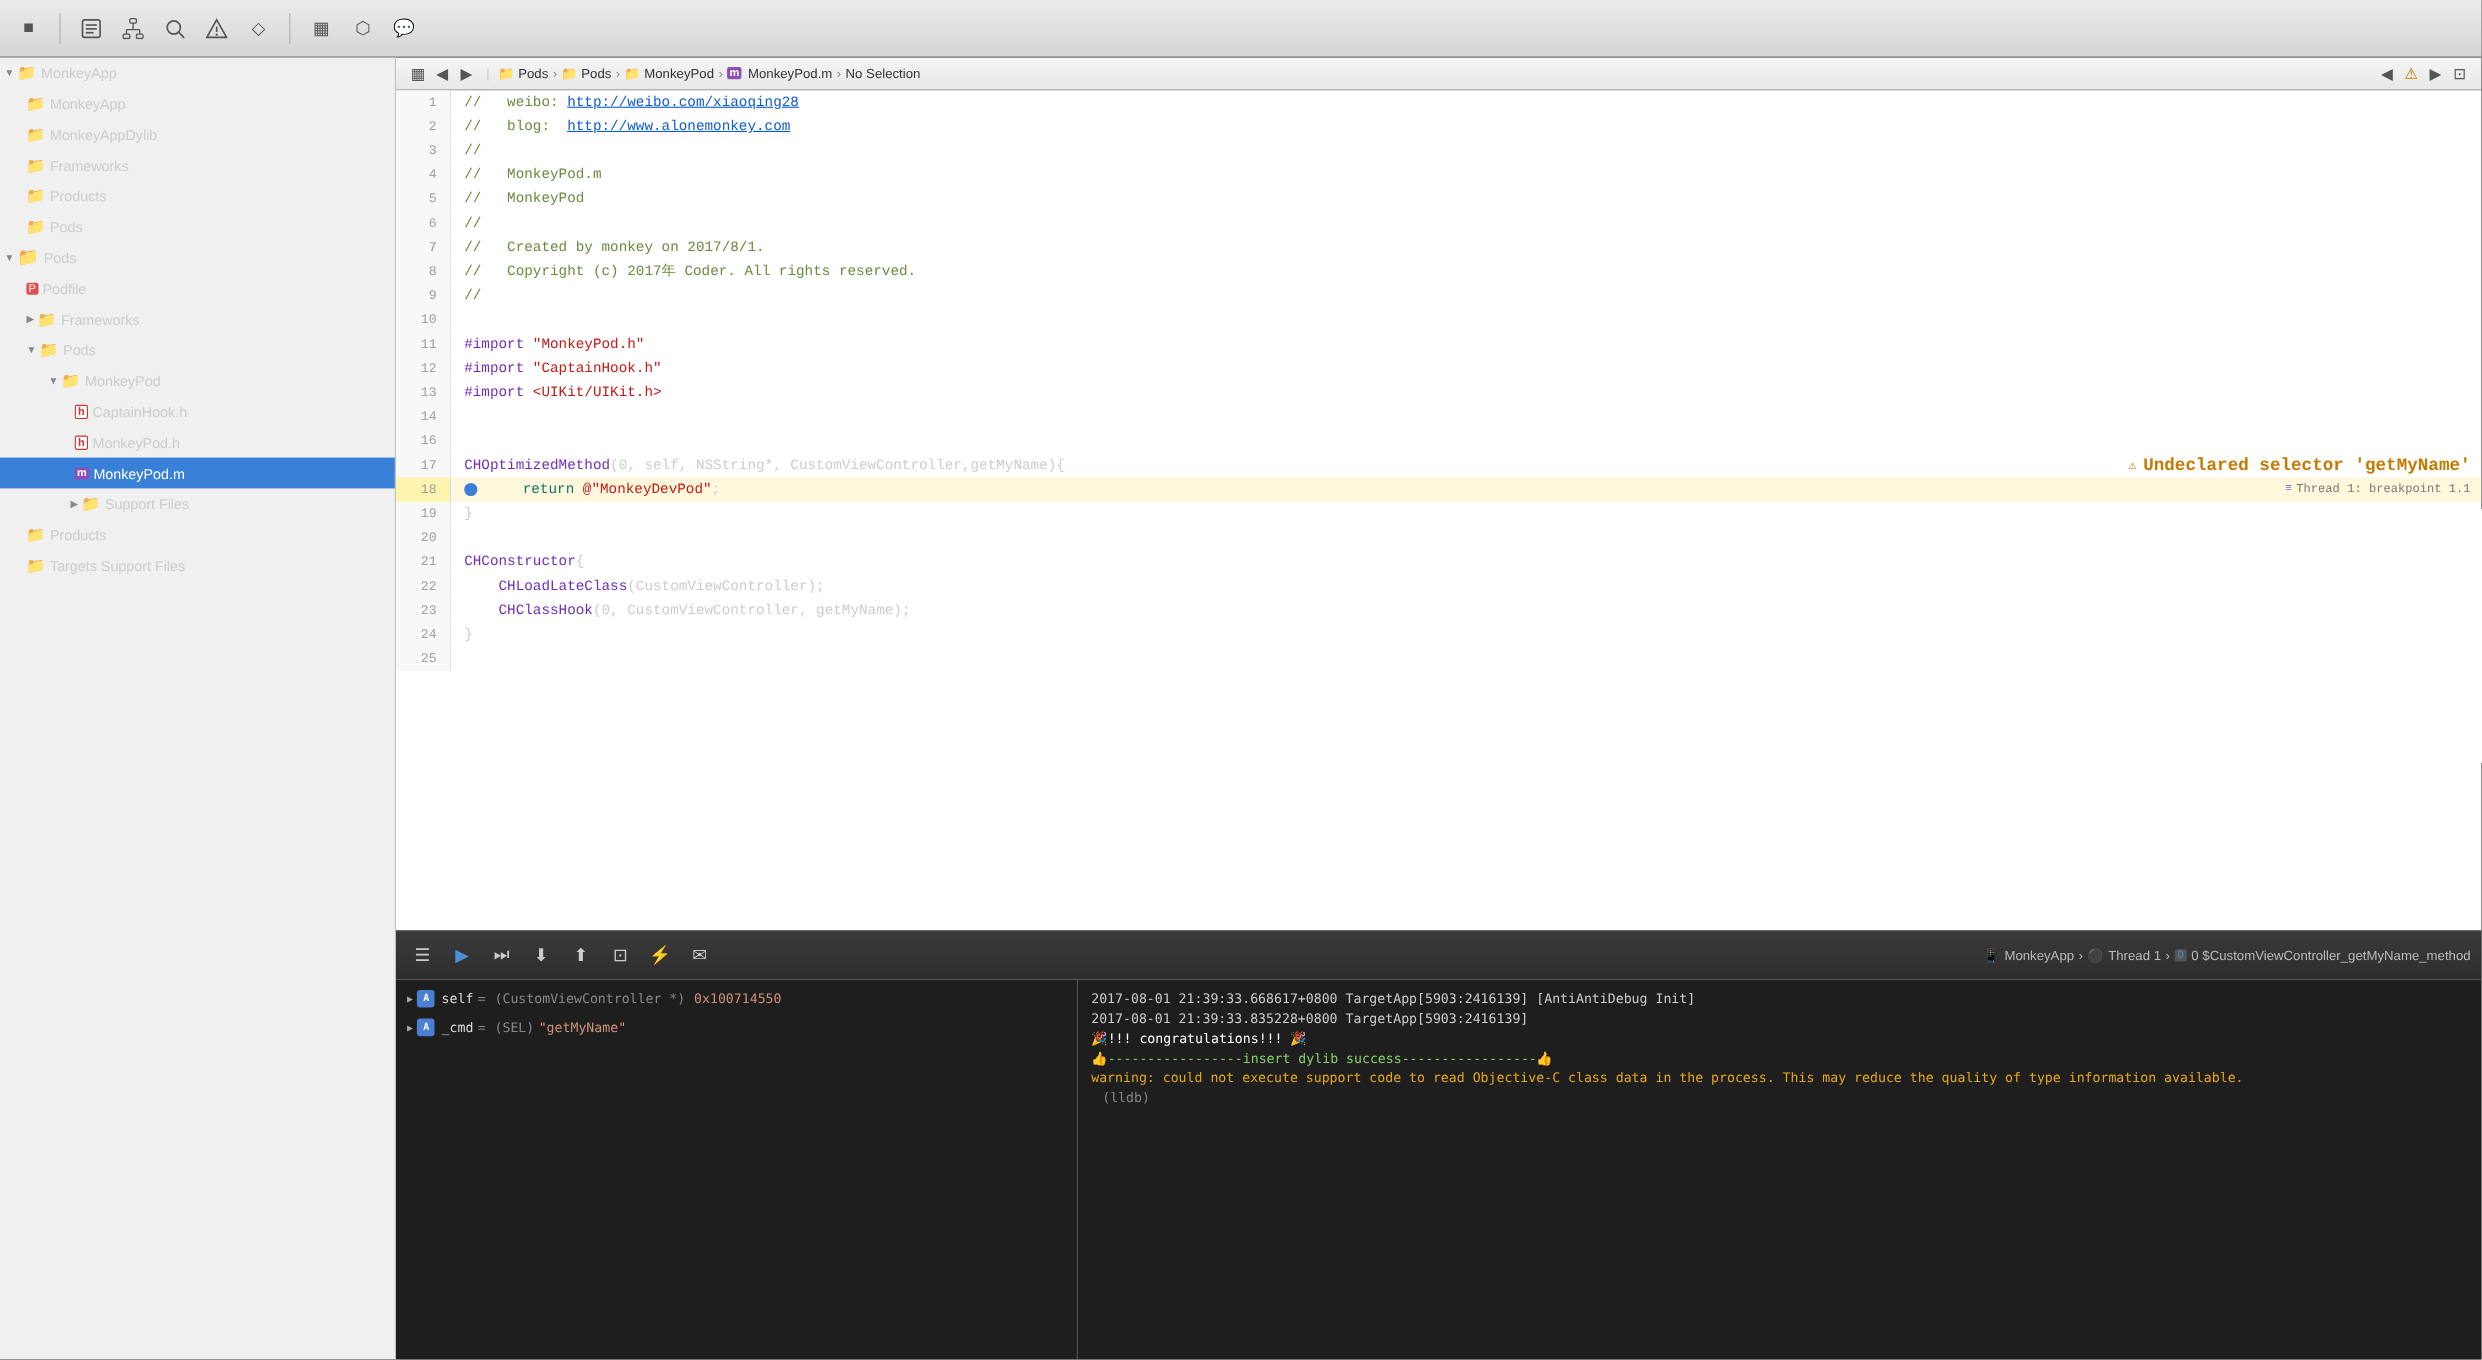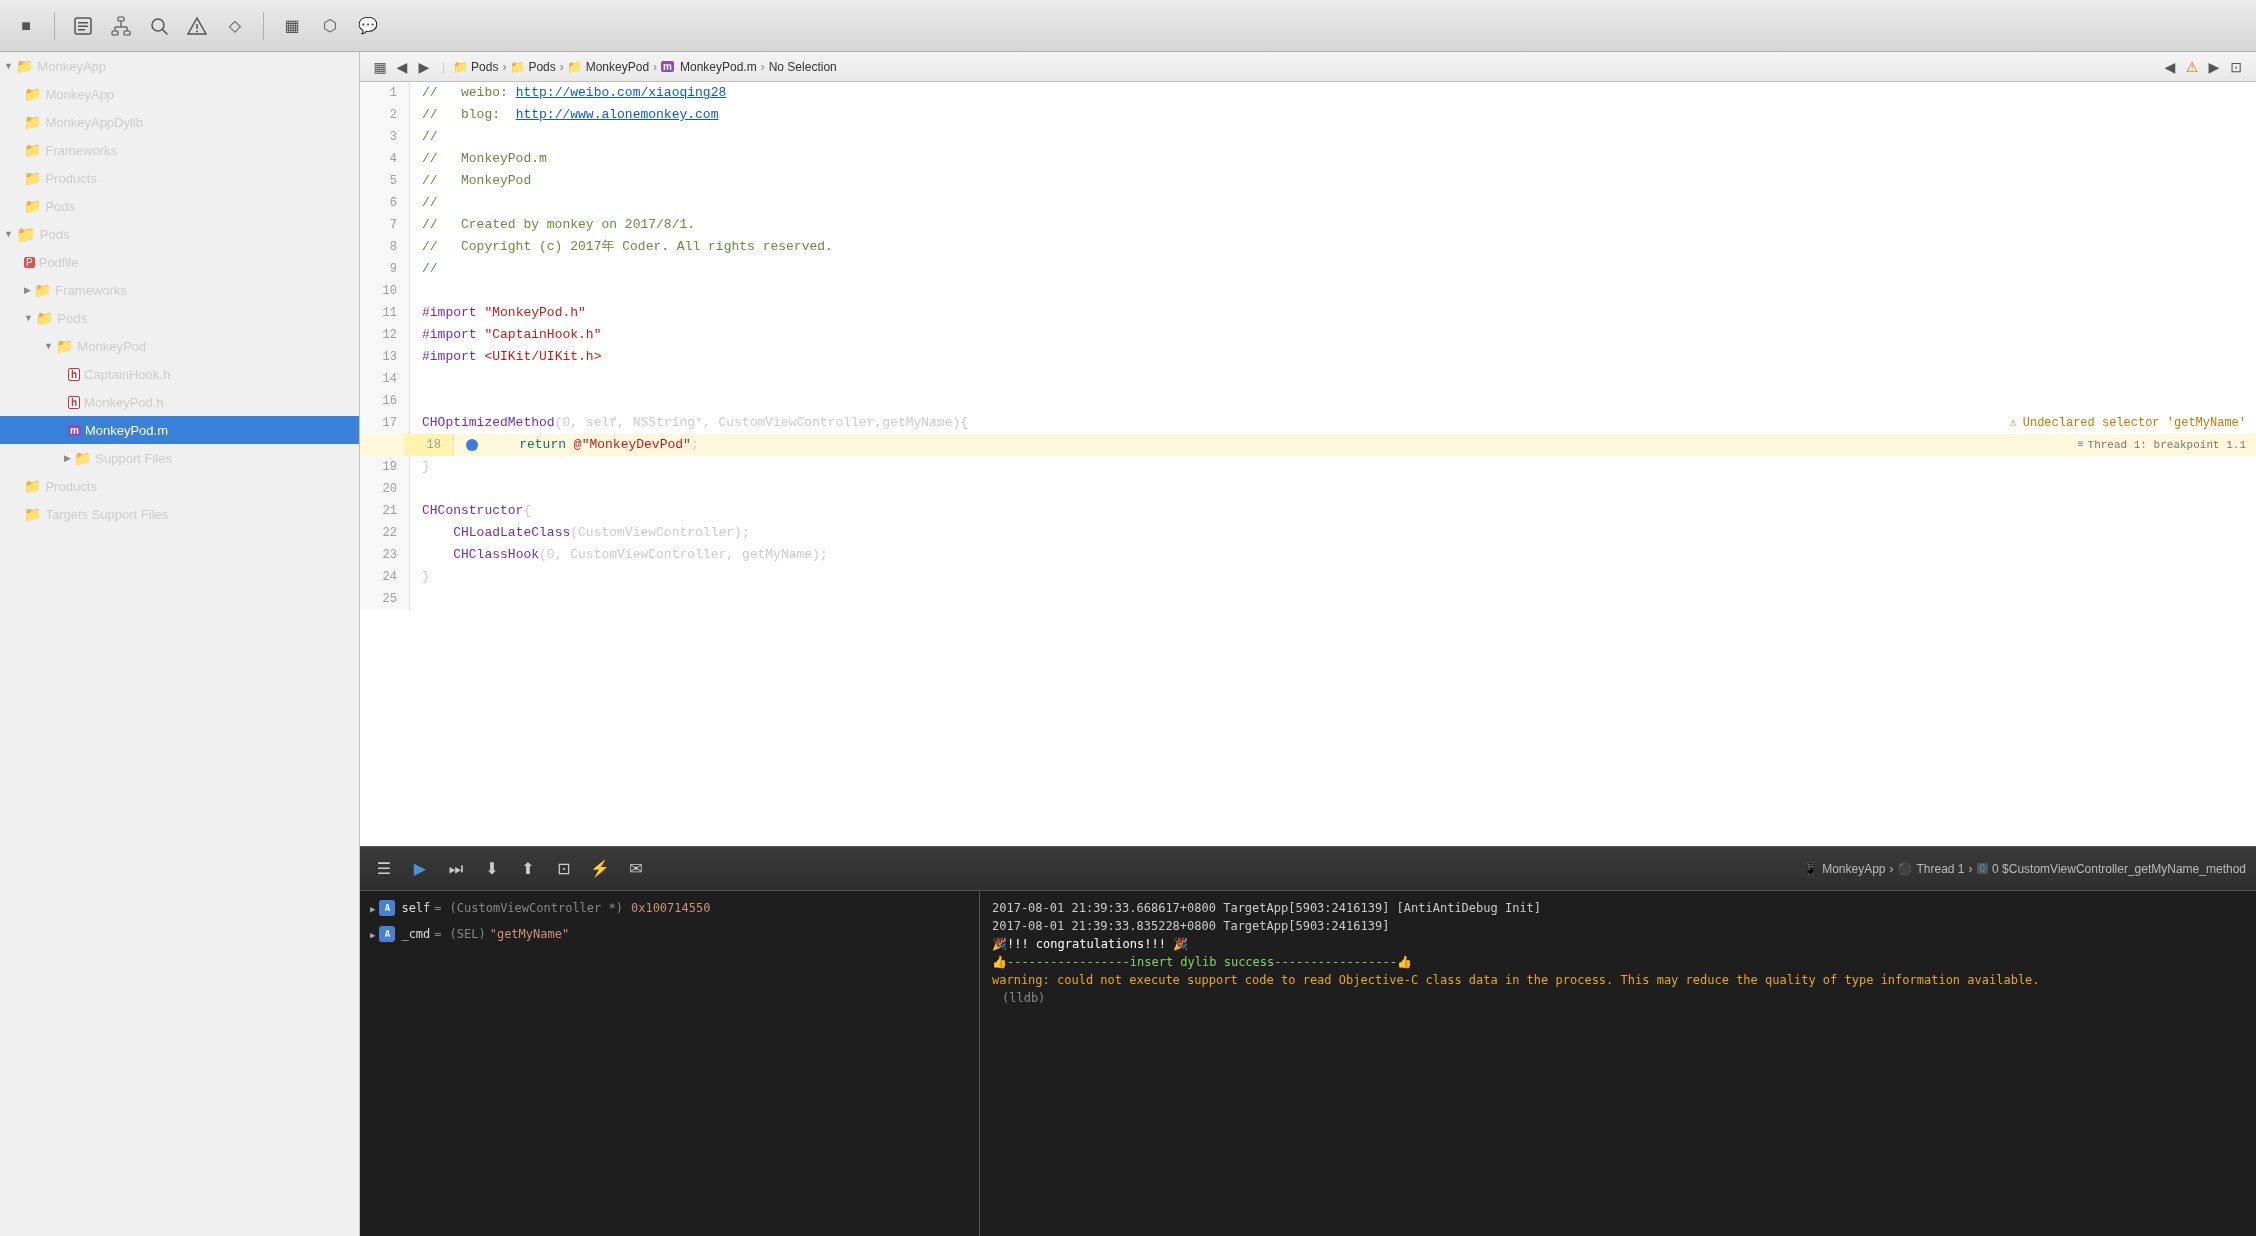--- a/index.html
+++ b/index.html
@@ -139,21 +139,21 @@
       line-height: 22px;
       padding-top: 0;
       background: #f8f8f8;
     }
     .code-content {
       padding-left: 12px;
       flex: 1;
       white-space: pre;
       line-height: 22px;
     }
-    .code-line.breakpoint { background: #fff3d0; padding-left: 44px; }
+    .code-line.breakpoint { background: #fff3d0; }
     
     .c-comment { color: #6c8a3e; }
     .c-keyword { color: #0f766e; }
     .c-string { color: #c41a16; }
     .c-macro { color: #6c2eb9; }
     .c-link { color: #0d5bd1; text-decoration: underline; }
 
     
     .bottom-panel {
       height: 390px;
@@ -236,21 +236,21 @@
     }
     .console-line { white-space: pre-wrap; word-break: break-all; }
     .console-line.success { color: #87d068; }
     .console-line.warning { color: #e6a817; }
     .console-line.lldb { color: #888; margin-left: 10px; }
     .console-line.emoji { color: #fff; }
 
     
     .tri-right::before { content: "▶"; font-size: 9px; }
     .warn-icon { color: #c47a00; font-size: 12px; }
-    .warn-text { color: #c47a00; font-size: 12px; }
+    .warn-text { color: #c47a00; font-size: 16px; font-weight: bold; }
   </style>
 </head>
 <body>
 
 <div class="toolbar">
   <div class="toolbar-icon">■</div>
   <div class="toolbar-sep"></div>
   <div class="toolbar-icon">
     <svg width="20" height="20" viewBox="0 0 20 20">
         <rect x="2" y="2" width="16" height="16" rx="2" fill="none" stroke="#555" stroke-width="1.5"></rect>

